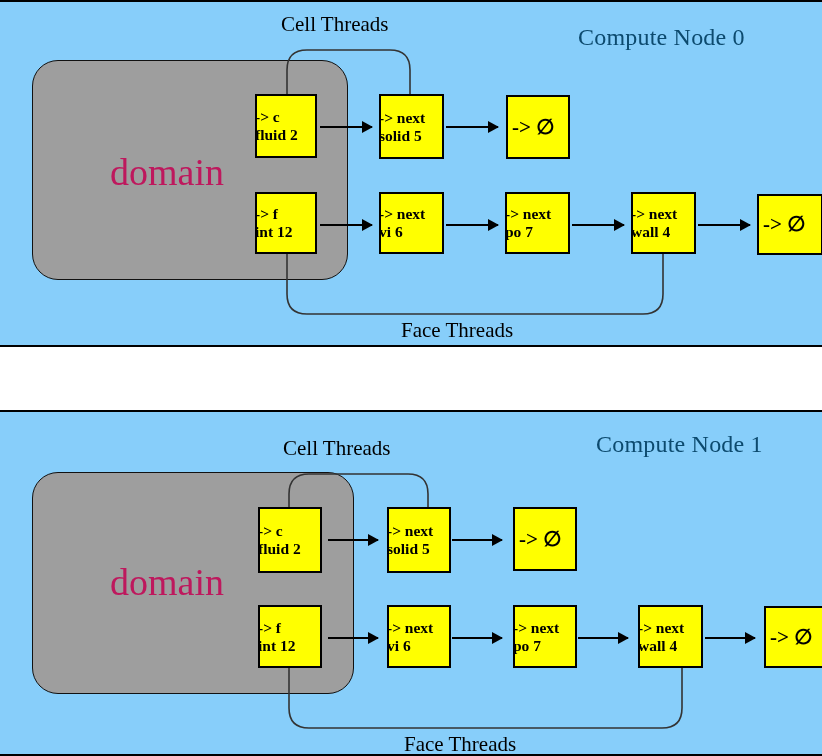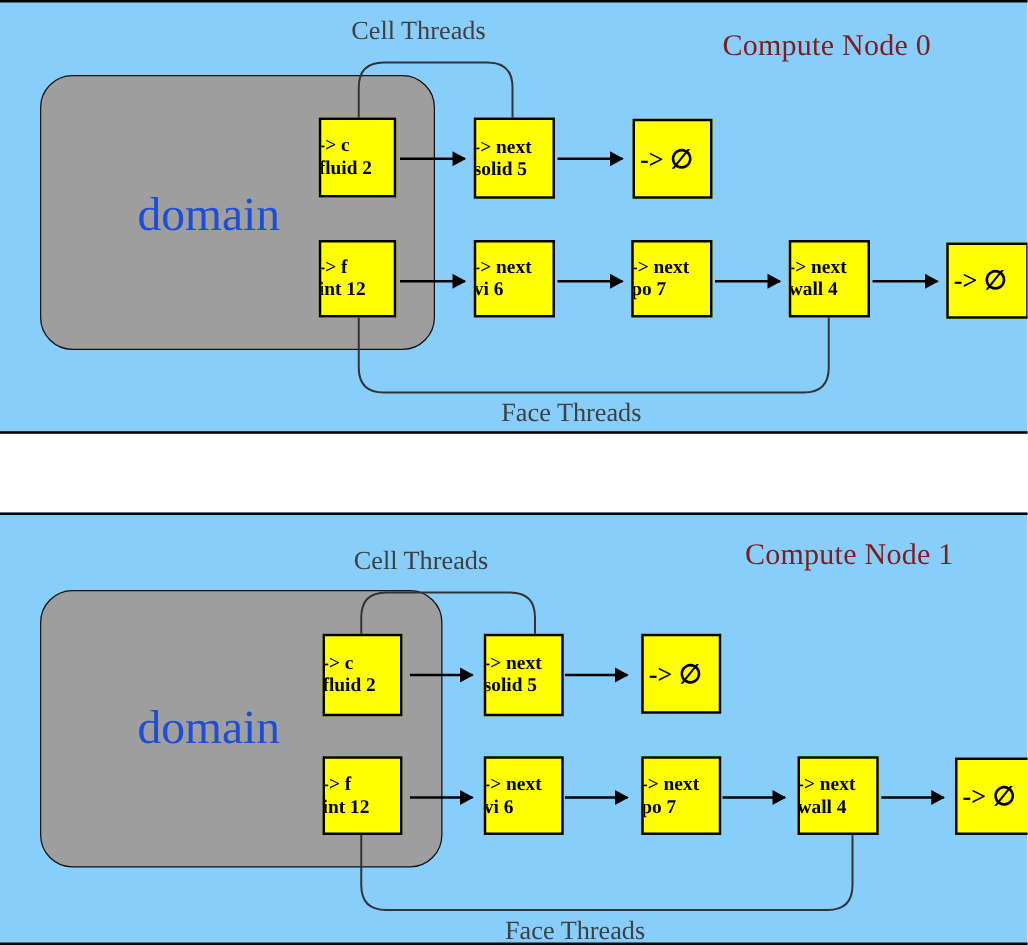--- a/index.html
+++ b/index.html
@@ -8,44 +8,44 @@
 
   .panel{position:absolute;left:0;width:822px;background:#87CEFA;
          border-top:2px solid #000;border-bottom:2px solid #000;
          box-sizing:border-box;overflow:hidden;}
   #panel0{top:0;height:347px;}
   #panel1{top:410px;height:346px;}
 
   .panel-inner{position:absolute;inset:0;}
 
   .node-title{position:absolute;font-family:"Liberation Serif",serif;
-              font-size:24px;color:#7f1d1d;white-space:nowrap;letter-spacing:.2px;}
+              font-size:24px;color:#0c4a6e;white-space:nowrap;letter-spacing:.2px;}
 
   .domain-rect{position:absolute;background:#9e9e9e;border:1.6px solid #111;
                border-radius:26px;box-sizing:border-box;}
   .domain-label{position:absolute;font-family:"Liberation Serif",serif;
-                font-size:38px;color:#1d4ed8;white-space:nowrap;}
+                font-size:38px;color:#be185d;white-space:nowrap;}
 
   .cell{position:absolute;background:#FFFF00;border:2px solid #000;
         box-sizing:border-box;display:flex;flex-direction:column;
         justify-content:center;overflow:hidden;z-index:4;}
   .cell .l1,.cell .l2{font-family:"Liberation Serif",serif;font-weight:bold;
         font-size:15.5px;color:#000;line-height:1.15;white-space:nowrap;
         padding-left:1px;margin-left:-3px;}
   .cell.nullbox{justify-content:center;align-items:flex-start;}
   .cell.nullbox .l1{font-size:21px;font-weight:bold;padding-left:4px;margin-left:0;}
 
   .arrow{position:absolute;height:2px;background:#000;z-index:3;}
   .arrow:after{content:"";position:absolute;right:-1px;top:-5px;
       border-left:11px solid #000;border-top:6px solid transparent;
       border-bottom:6px solid transparent;width:0;height:0;}
 
   .bracket{position:absolute;z-index:2;pointer-events:none;}
   .thread-label{position:absolute;font-family:"Liberation Serif",serif;
-      font-size:21px;color:#404040;white-space:nowrap;z-index:5;}
+      font-size:21px;color:#000000;white-space:nowrap;z-index:5;}
 </style>
 </head>
 <body>
 
 <div class="stage">
 
   <div class="panel" id="panel0">
     <div class="panel-inner">
 
       <div class="node-title" style="left:578px;top:22px;">Compute Node 0</div>

